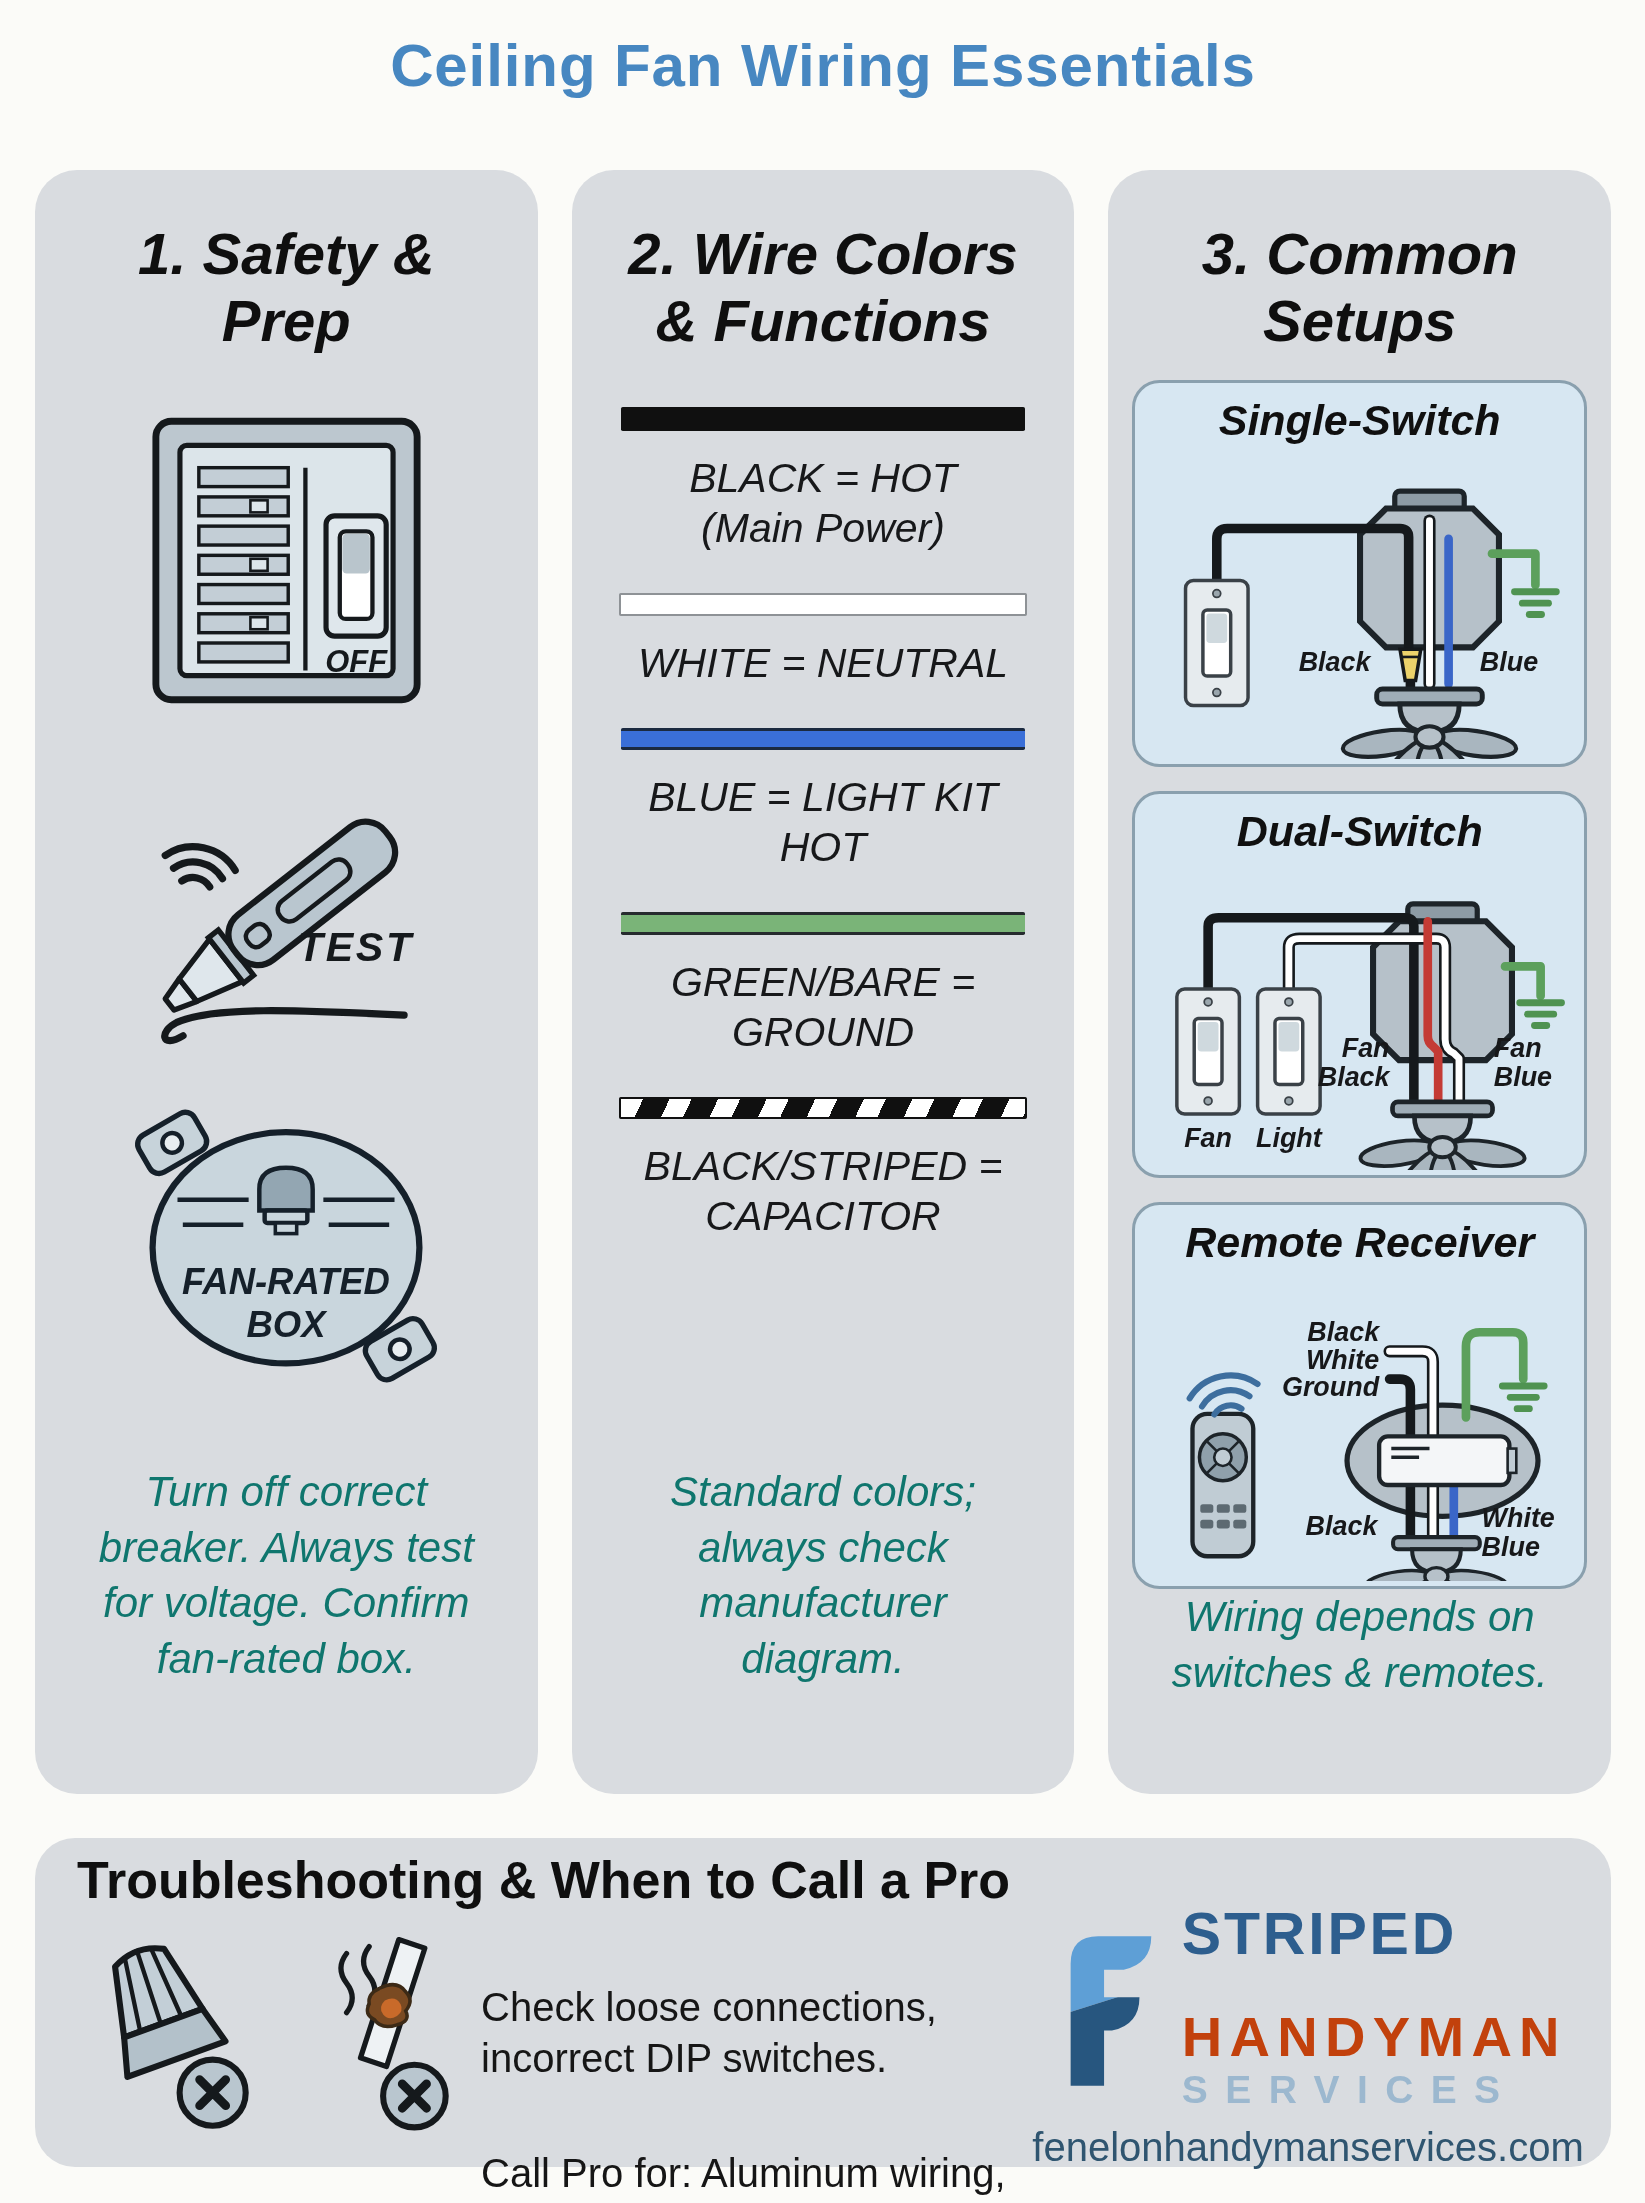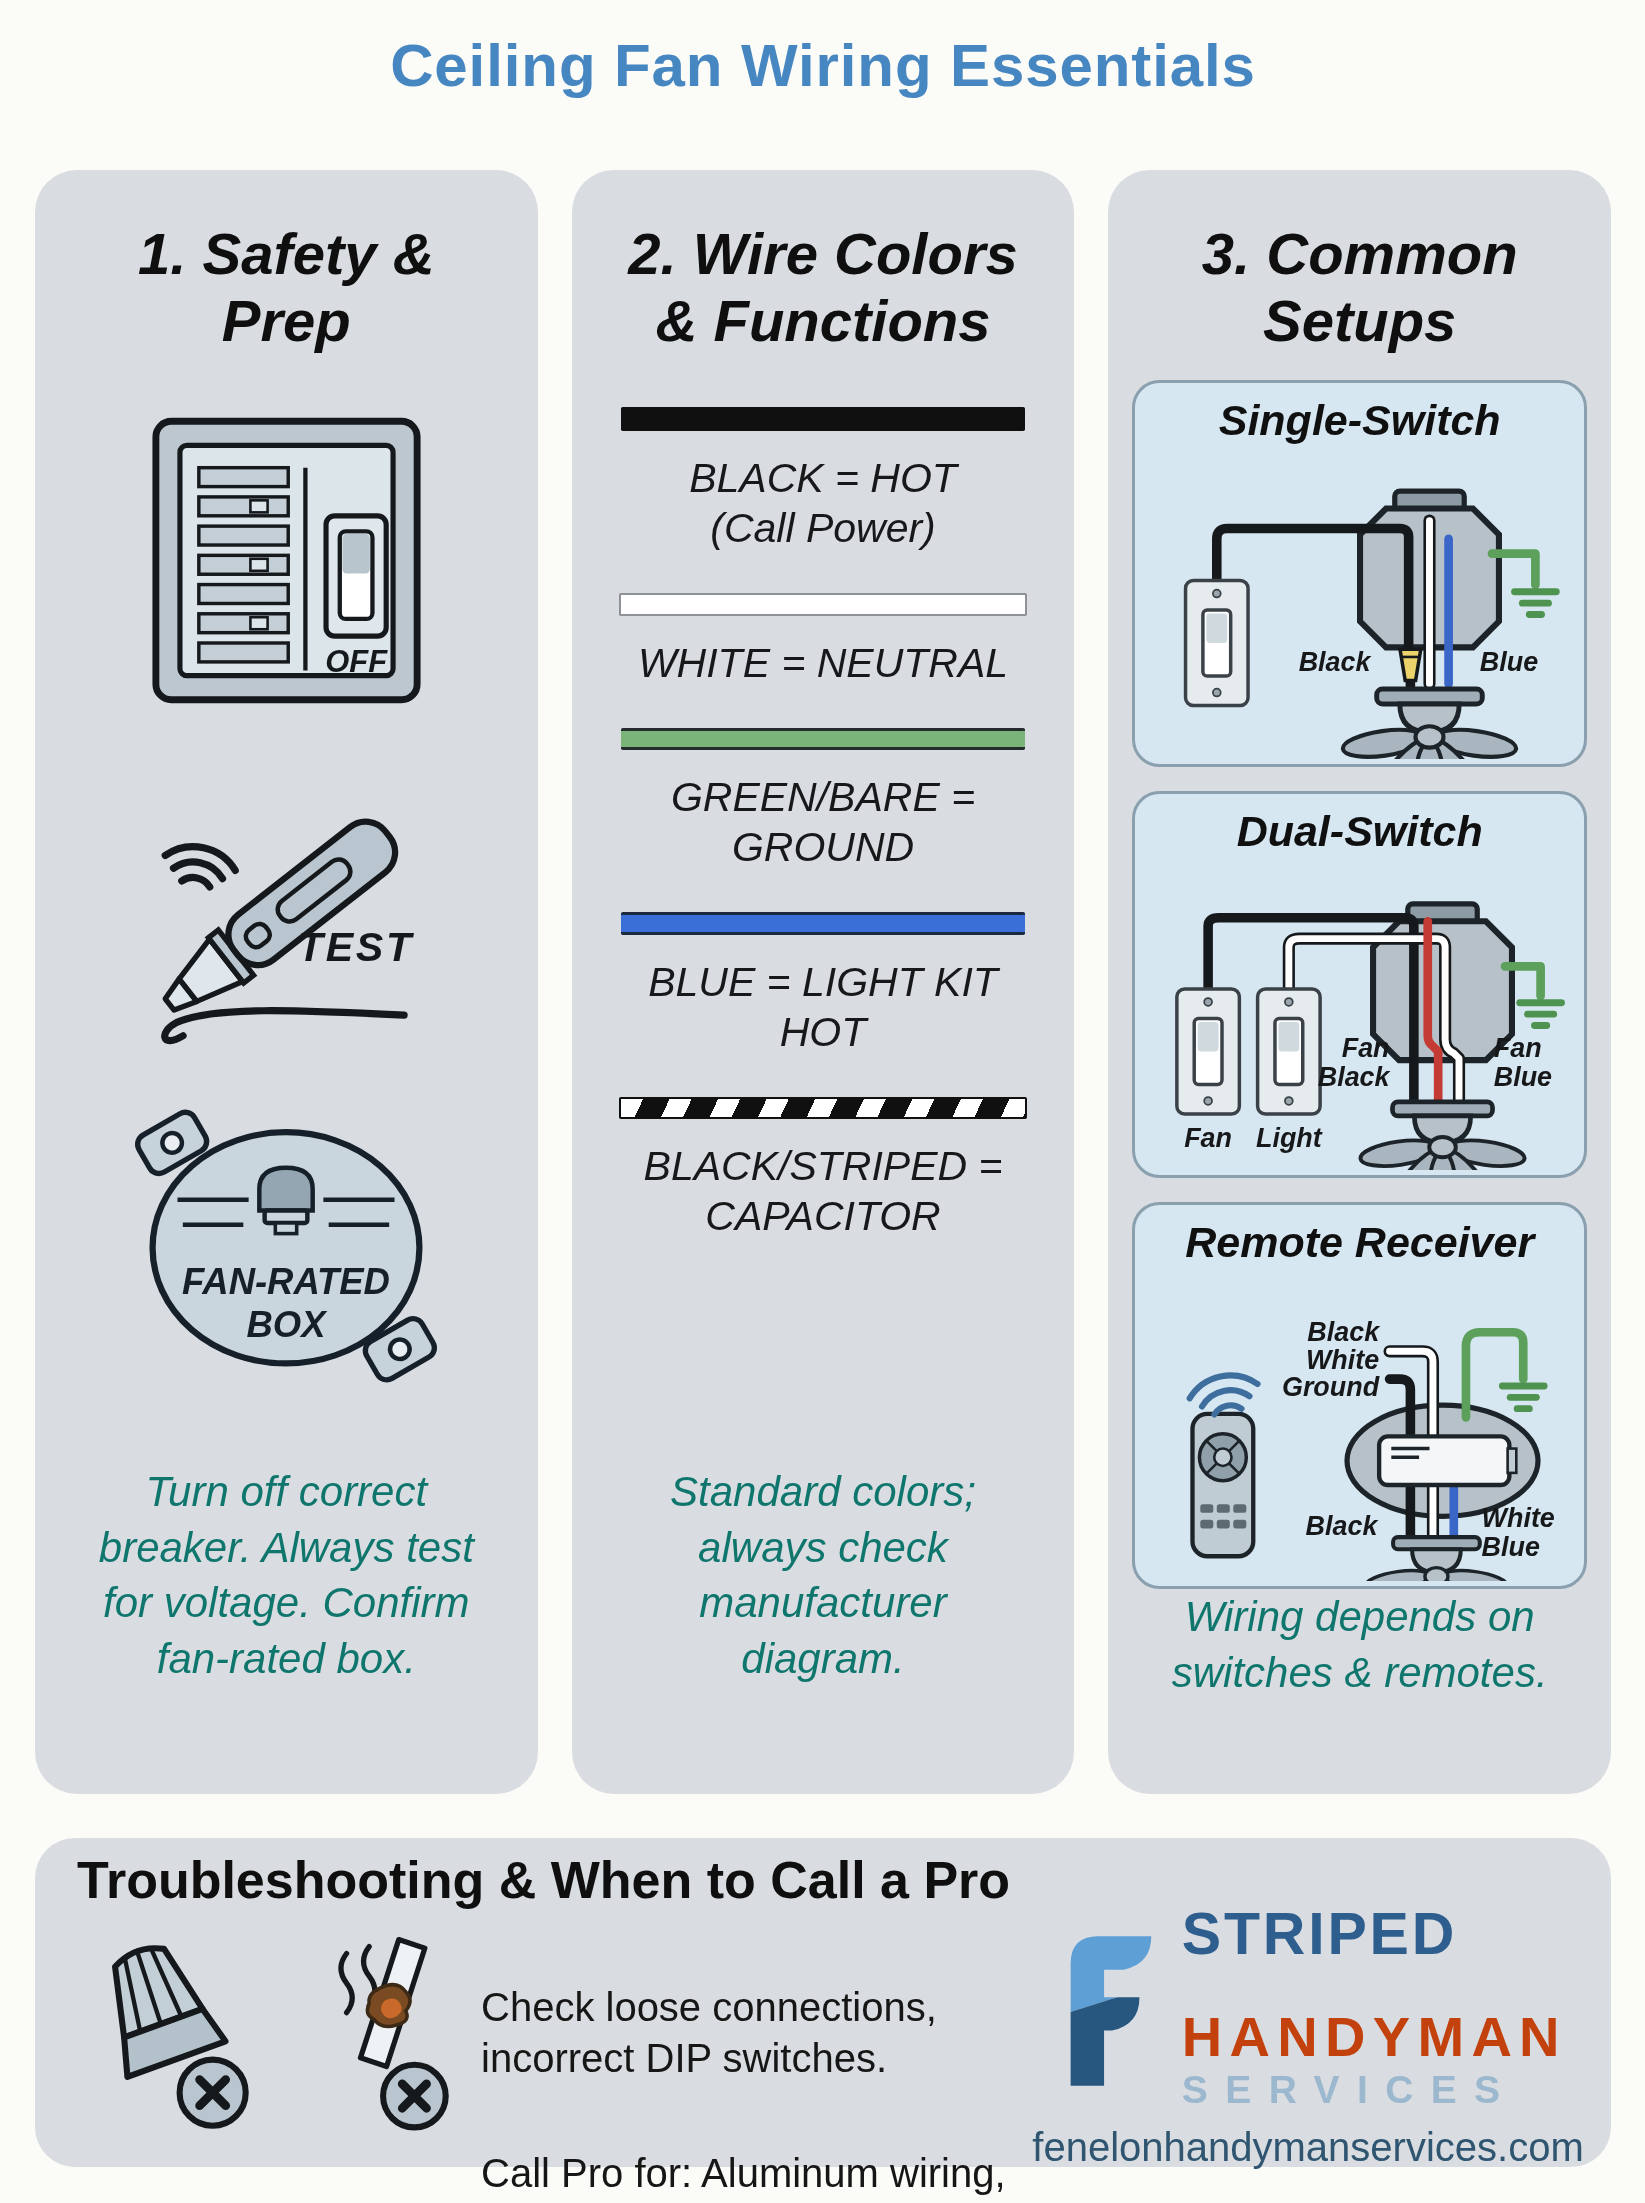--- a/index.html
+++ b/index.html
@@ -214,35 +214,35 @@
     </section>
 
     <section class="col">
       <h2 class="col-heading">2. Wire Colors
 &amp; Functions</h2>
 
       <div class="legend">
         <div class="legend-item">
           <div class="bar bar-black"></div>
           <div class="legend-label">BLACK = HOT
-(Call Power)</div>
+(Main Power)</div>
         </div>
         <div class="legend-item">
           <div class="bar bar-white"></div>
           <div class="legend-label">WHITE = NEUTRAL</div>
+        </div>
+        <div class="legend-item">
+          <div class="bar bar-blue"></div>
+          <div class="legend-label">BLUE = LIGHT KIT
+HOT</div>
         </div>
         <div class="legend-item">
           <div class="bar bar-green"></div>
           <div class="legend-label">GREEN/BARE =
 GROUND</div>
-        </div>
-        <div class="legend-item">
-          <div class="bar bar-blue"></div>
-          <div class="legend-label">BLUE = LIGHT KIT
-HOT</div>
         </div>
         <div class="legend-item">
           <div class="bar bar-striped"></div>
           <div class="legend-label">BLACK/STRIPED =
 CAPACITOR</div>
         </div>
       </div>
 
       <p class="col-body">Standard colors;
 always check

